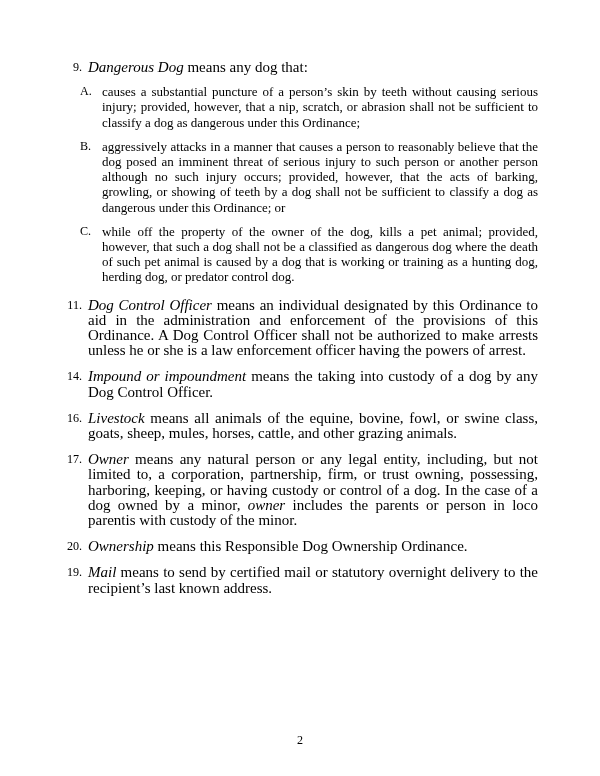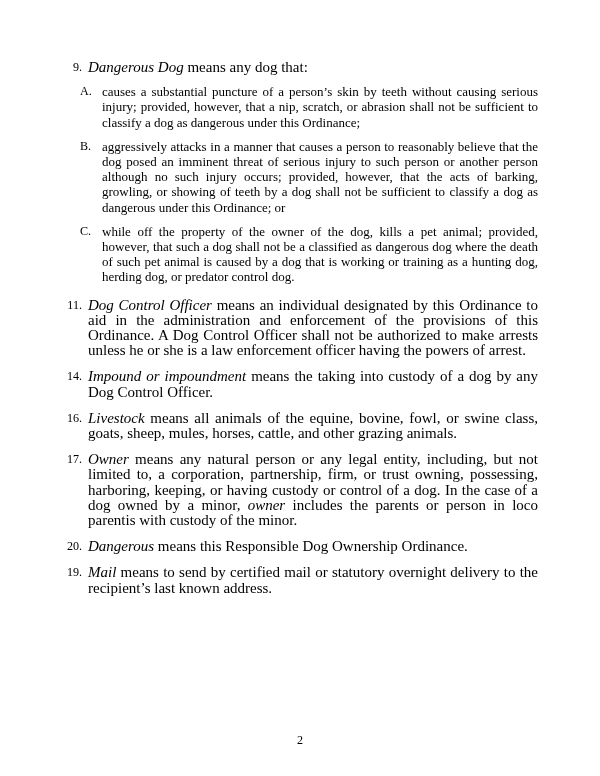--- a/index.html
+++ b/index.html
@@ -132,21 +132,21 @@
       <div class="item-body"><span class="term">Livestock</span><span> means all animals of the equine, bovine, fowl, or swine class, goats, sheep, mules, horses, cattle, and other grazing animals.</span></div>
     </div>
 
     <div class="item">
       <div class="item-num">17.</div>
       <div class="item-body"><span class="term">Owner</span><span> means any natural person or any legal entity, including, but not limited to, a corporation, partnership, firm, or trust owning, possessing, harboring, keeping, or having custody or control of a dog. In the case of a dog owned by a minor, </span><span class="term">owner</span><span> includes the parents or person in loco parentis with custody of the minor.</span></div>
     </div>
 
     <div class="item">
       <div class="item-num">20.</div>
-      <div class="item-body"><span class="term">Dangerous</span><span> means this Responsible Dog Ownership Ordinance.</span></div>
+      <div class="item-body"><span class="term">Ownership</span><span> means this Responsible Dog Ownership Ordinance.</span></div>
     </div>
 
     <div class="item">
       <div class="item-num">19.</div>
       <div class="item-body"><span class="term">Mail</span><span> means to send by certified mail or statutory overnight delivery to the recipient’s last known address.</span></div>
     </div>
 
   </div>
 
   <div class="page-number">2</div>

